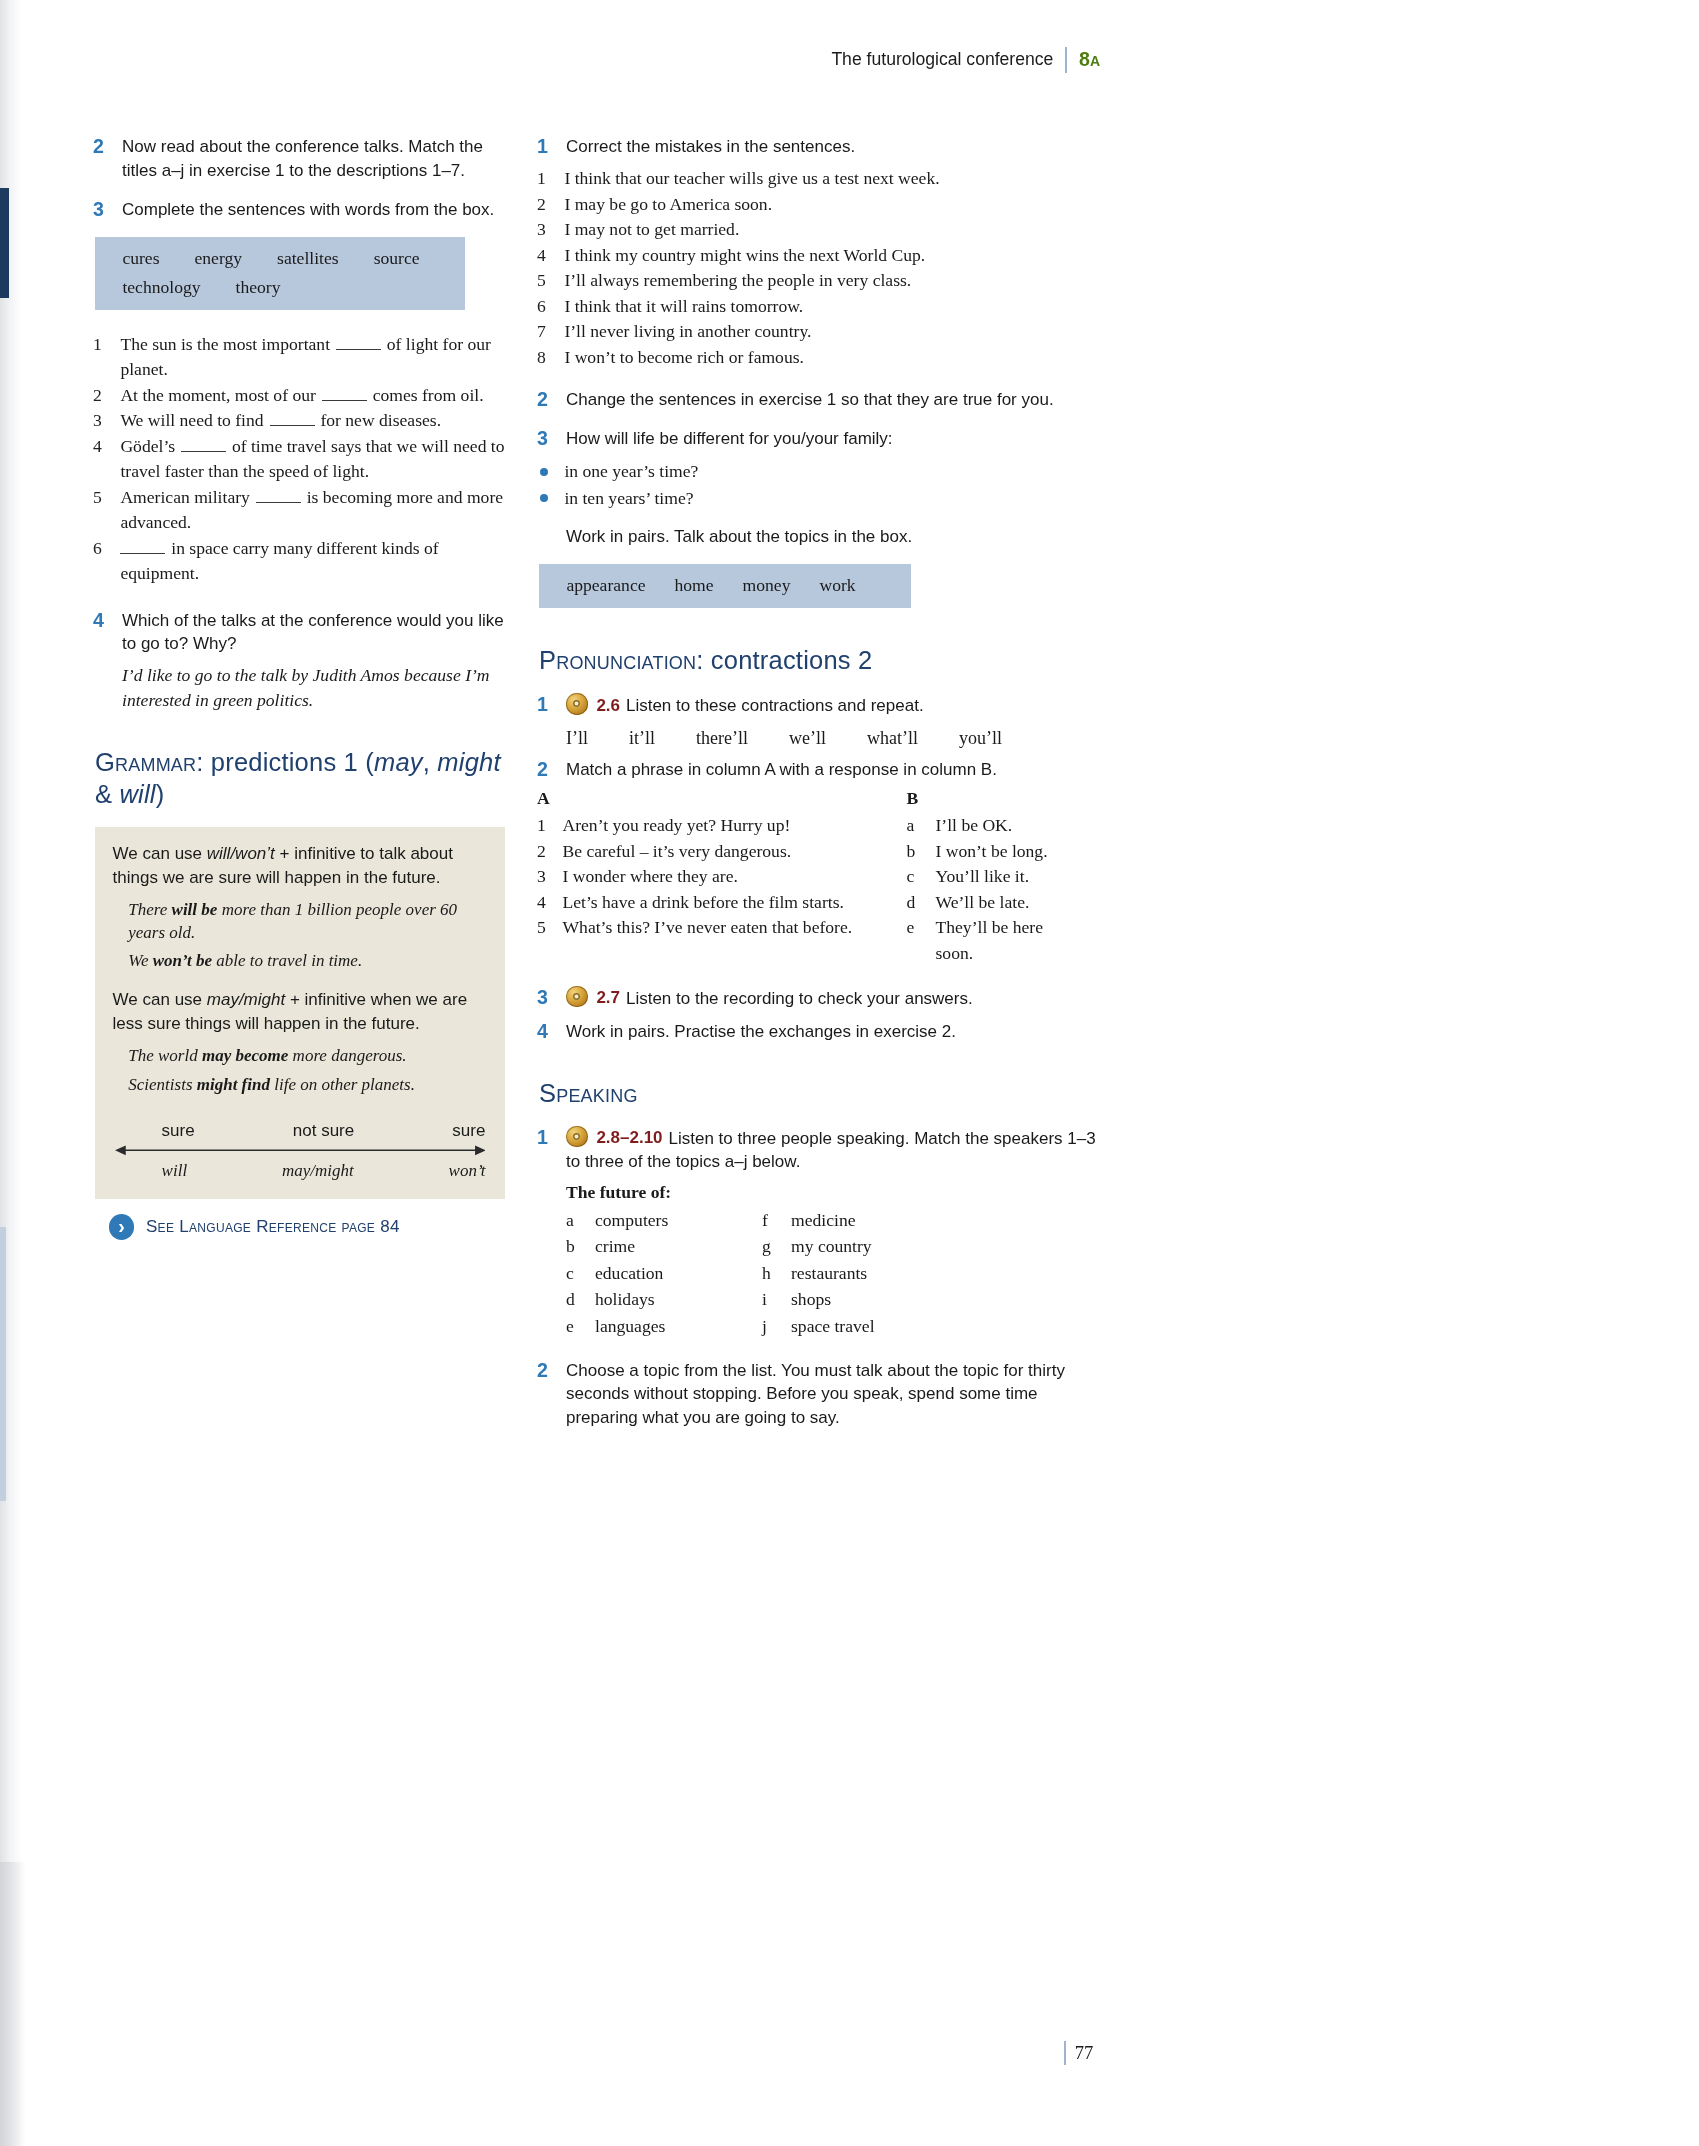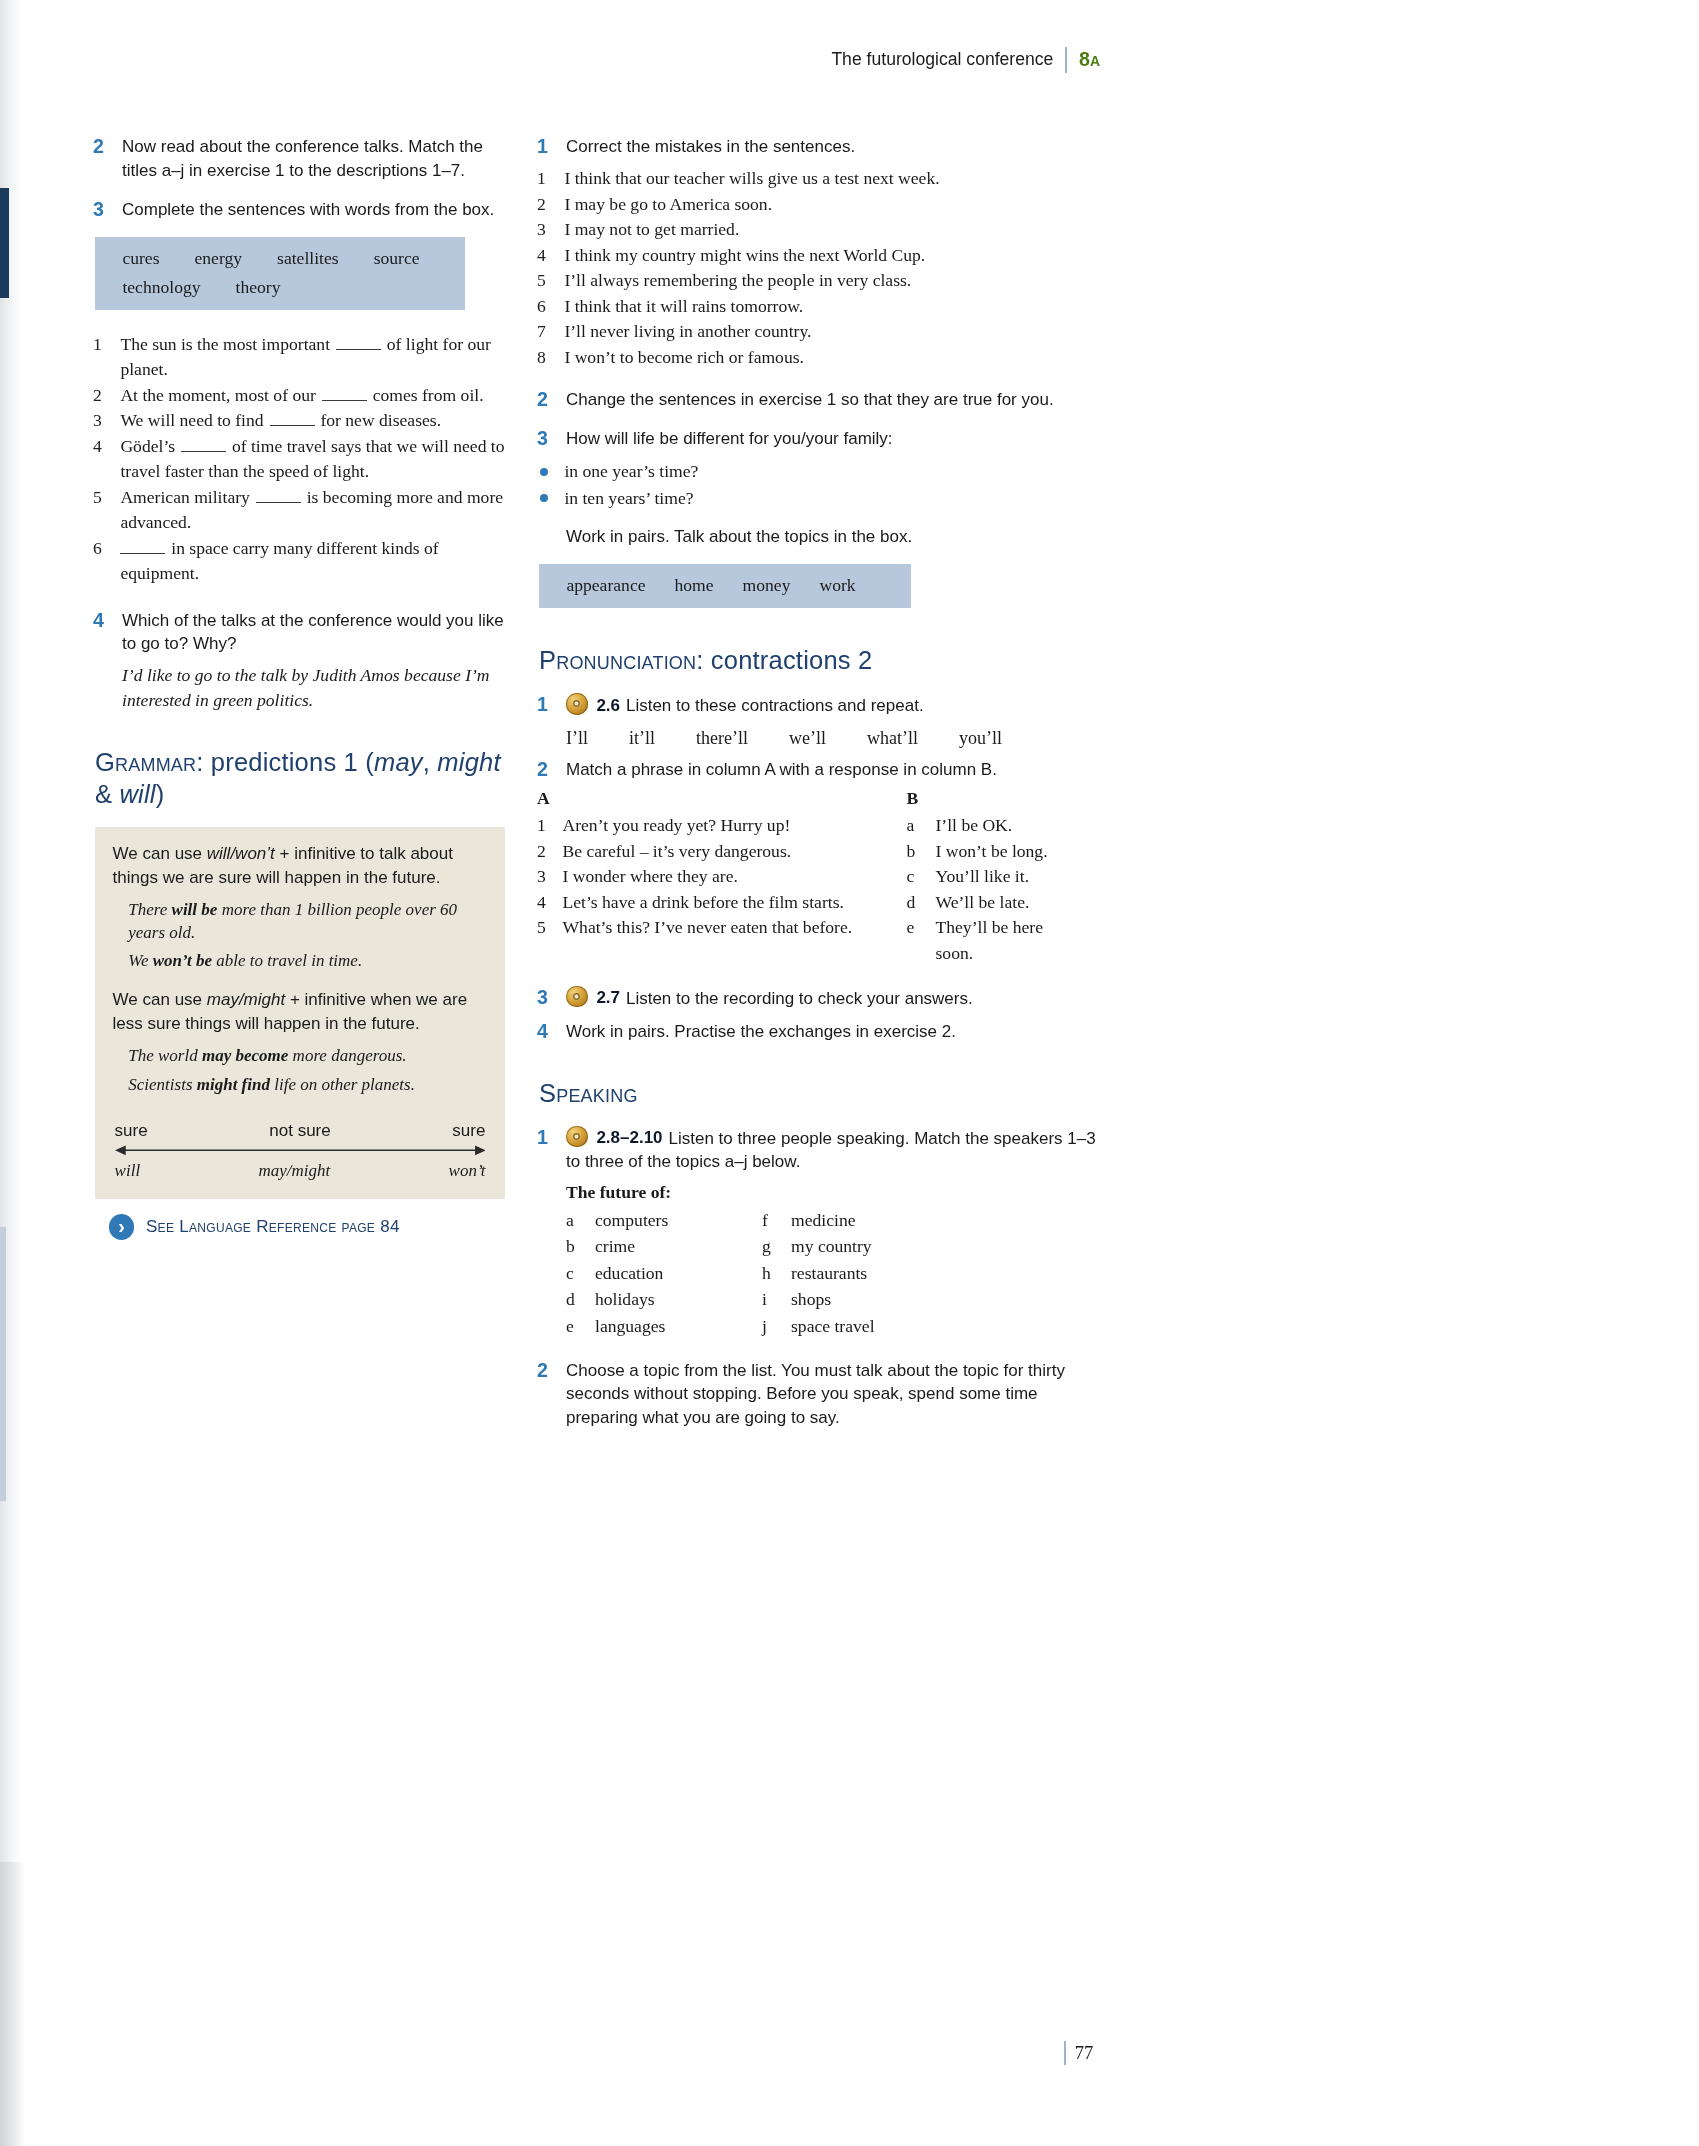--- a/index.html
+++ b/index.html
@@ -49,42 +49,42 @@
   .heading{margin:35px 0 15.7px 2px;font-size:25.5px;font-weight:normal;color:#20406e;line-height:1.25;
     letter-spacing:0.2px;}
 
   .grammar-box{background:#eae7da;padding:15.7px 17.6px 17.6px 17.6px;margin-left:2px;box-sizing:border-box;width:410px;}
   .rule{margin:0 0 9.8px 0;font-size:17px;line-height:23.5px;}
   .rule+.gex{margin-top:2px;}
   .rule.second{margin-top:15.7px;}
   .gex{margin:0 0 5.9px 15.7px;font-size:17px;line-height:22.5px;font-style:italic;
     font-family:"Liberation Serif",serif;}
   .scale{margin-top:23.5px;padding:0 2px;}
-  .scale-row{display:flex;justify-content:space-between;font-size:17px;line-height:21.6px;}
+  .scale-row{display:flex;justify-content:space-between;font-size:17px;line-height:21.6px;margin-left:47px;}
   .scale-row.bottom{font-family:"Liberation Serif",serif;font-style:italic;}
   .scale-arrow{display:block;width:100%;height:12.7px;margin:2.9px 0;}
 
   .langref{display:flex;align-items:center;gap:11.8px;padding:11.8px 0 0 15.7px;margin-top:3.9px;}
   .chev{width:25.5px;height:25.5px;border-radius:50%;background:#2e79b6;color:#fff;display:flex;
     align-items:center;justify-content:center;font-size:19.6px;font-weight:bold;line-height:1;flex:none;}
   .reftext{font-size:17px;color:#20406e;letter-spacing:0.3px;}
 
   .bullets{margin:0 0 13.7px 0;font-family:"Liberation Serif",serif;}
   .bullet-li{display:flex;align-items:center;font-size:17.6px;line-height:26.5px;}
   .dot{width:7.8px;height:7.8px;border-radius:50%;background:#2e79b6;flex:none;margin:0 16.7px 0 2.9px;}
 
   .note{margin:0 0 15.7px 29px;font-size:17px;line-height:23.5px;}
 
   .cd{display:inline-block;width:21.6px;height:21.6px;border-radius:50%;position:relative;
     vertical-align:-3.9px;margin-right:8.8px;
     background:radial-gradient(circle at 35% 30%, #f3d27c 0%, #d9a83f 40%, #b97f1e 75%, #9a6614 100%);
     box-shadow:inset 0 0 0 1px rgba(110,75,10,.6);}
   .cd-hole{position:absolute;left:50%;top:50%;width:6.9px;height:6.9px;margin:-3.4px 0 0 -3.4px;
     border-radius:50%;background:#f6ead0;box-shadow:inset 0 0 0 1.5px #8a6a20;}
-  .track{color:#0f172a;font-weight:bold;margin-right:5.9px;}
+  .track{color:#7f1d1d;font-weight:bold;margin-right:5.9px;}
 
   .match{font-size:17.6px;line-height:25.5px;margin:3.9px 0 19.6px 0;font-family:"Liberation Serif",serif;}
   .match-header,.match-row{display:grid;grid-template-columns:25.5px 344px 29px 147px;}
   .match-header{font-weight:bold;margin-bottom:2px;}
 
   .contractions{display:flex;gap:41px;margin:9.8px 0 3.9px 0;font-size:18px;
     font-family:"Liberation Serif",serif;}
 
   .future-label{font-weight:bold;font-size:17.6px;font-family:"Liberation Serif",serif;margin:7.8px 0 2px 0;}
   .topics{display:grid;grid-template-columns:29px 167px 29px auto;font-size:17.6px;line-height:26.5px;

